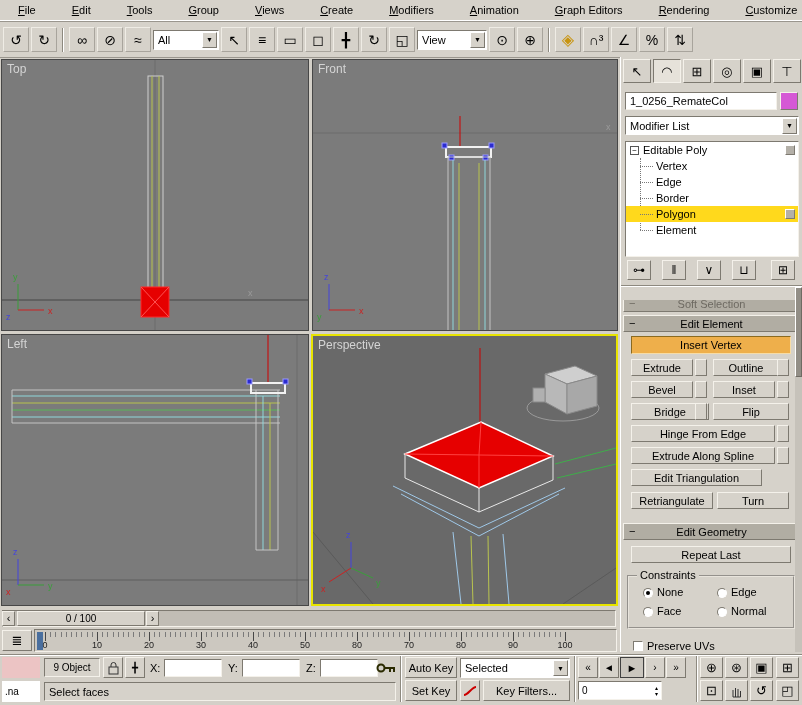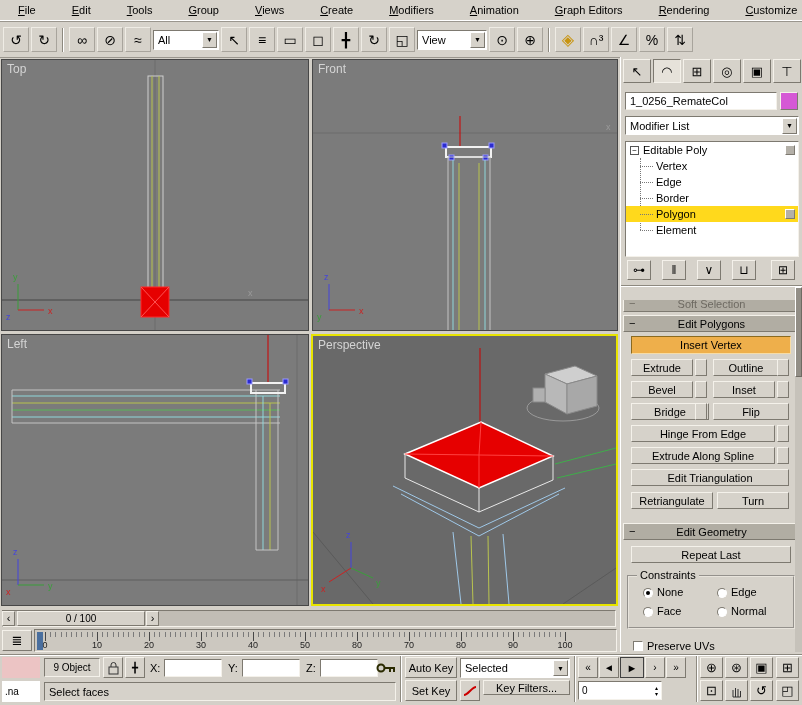--- a/index.html
+++ b/index.html
@@ -453,21 +453,21 @@
     <span>Select faces</span>
   </div>
   <div class="sbtn raised" style="left:405px;top:680px;width:52px;height:21px">
     <span>Set Key</span>
   </div>
   <div class="sbtn raised" style="left:460px;top:680px;width:20px;height:21px">
     <svg width="14" height="12">
       <path d="M1 10 C5 10 9 2 13 2" stroke="#cc0000" fill="none" stroke-width="2"></path>
     </svg>
   </div>
-  <div class="sbtn raised" style="left:483px;top:680px;width:87px;height:15px">
+  <div class="sbtn raised" style="left:483px;top:680px;width:87px;height:21px">
     <span>Key Filters...</span>
   </div>
   <div class="wbox sunken" style="left:578px;top:681px;width:84px;height:19px">
     <span style="flex:1">0</span>
     <span style="display:flex;flex-direction:column;font-size:6px;line-height:6px">
       <span>▴</span>
       <span>▾</span>
     </span>
   </div>
   <div class="sbtn raised navbtn" style="left:700px;top:680px">
@@ -561,21 +561,21 @@
     <div class="rollouts">
       <div class="clipwrap">
         <div class="rhead">
           <span class="minus">−</span>
           <span>Soft Selection</span>
         </div>
       </div>
 
       <div class="rhead" style="top:28px">
         <span class="minus">−</span>
-        <span>Edit Polygons</span>
+        <span>Edit Element</span>
       </div>
 
       <div class="mbtn activeTool" style="left:10px;top:49px;width:160px;height:18px">
         <span>Insert Vertex</span>
       </div>
 
       <div class="mbtn" style="left:10px;top:72px;width:62px">
           <span>Extrude</span>
         </div>
       <div class="mbtn sqbtn" style="left:74px;top:72px"></div>
@@ -604,21 +604,21 @@
       <div class="mbtn" style="left:10px;top:138px;width:144px">
           <span>Hinge From Edge</span>
         </div>
       <div class="mbtn sqbtn" style="left:156px;top:138px"></div>
 
       <div class="mbtn" style="left:10px;top:160px;width:144px">
           <span>Extrude Along Spline</span>
         </div>
       <div class="mbtn sqbtn" style="left:156px;top:160px"></div>
 
-      <div class="mbtn" style="left:10px;top:182px;width:158px">
+      <div class="mbtn" style="left:10px;top:182px;width:131px">
           <span>Edit Triangulation</span>
         </div>
 
       <div class="mbtn" style="left:10px;top:205px;width:82px">
           <span>Retriangulate</span>
         </div>
       <div class="mbtn" style="left:96px;top:205px;width:72px">
           <span>Turn</span>
         </div>
 

